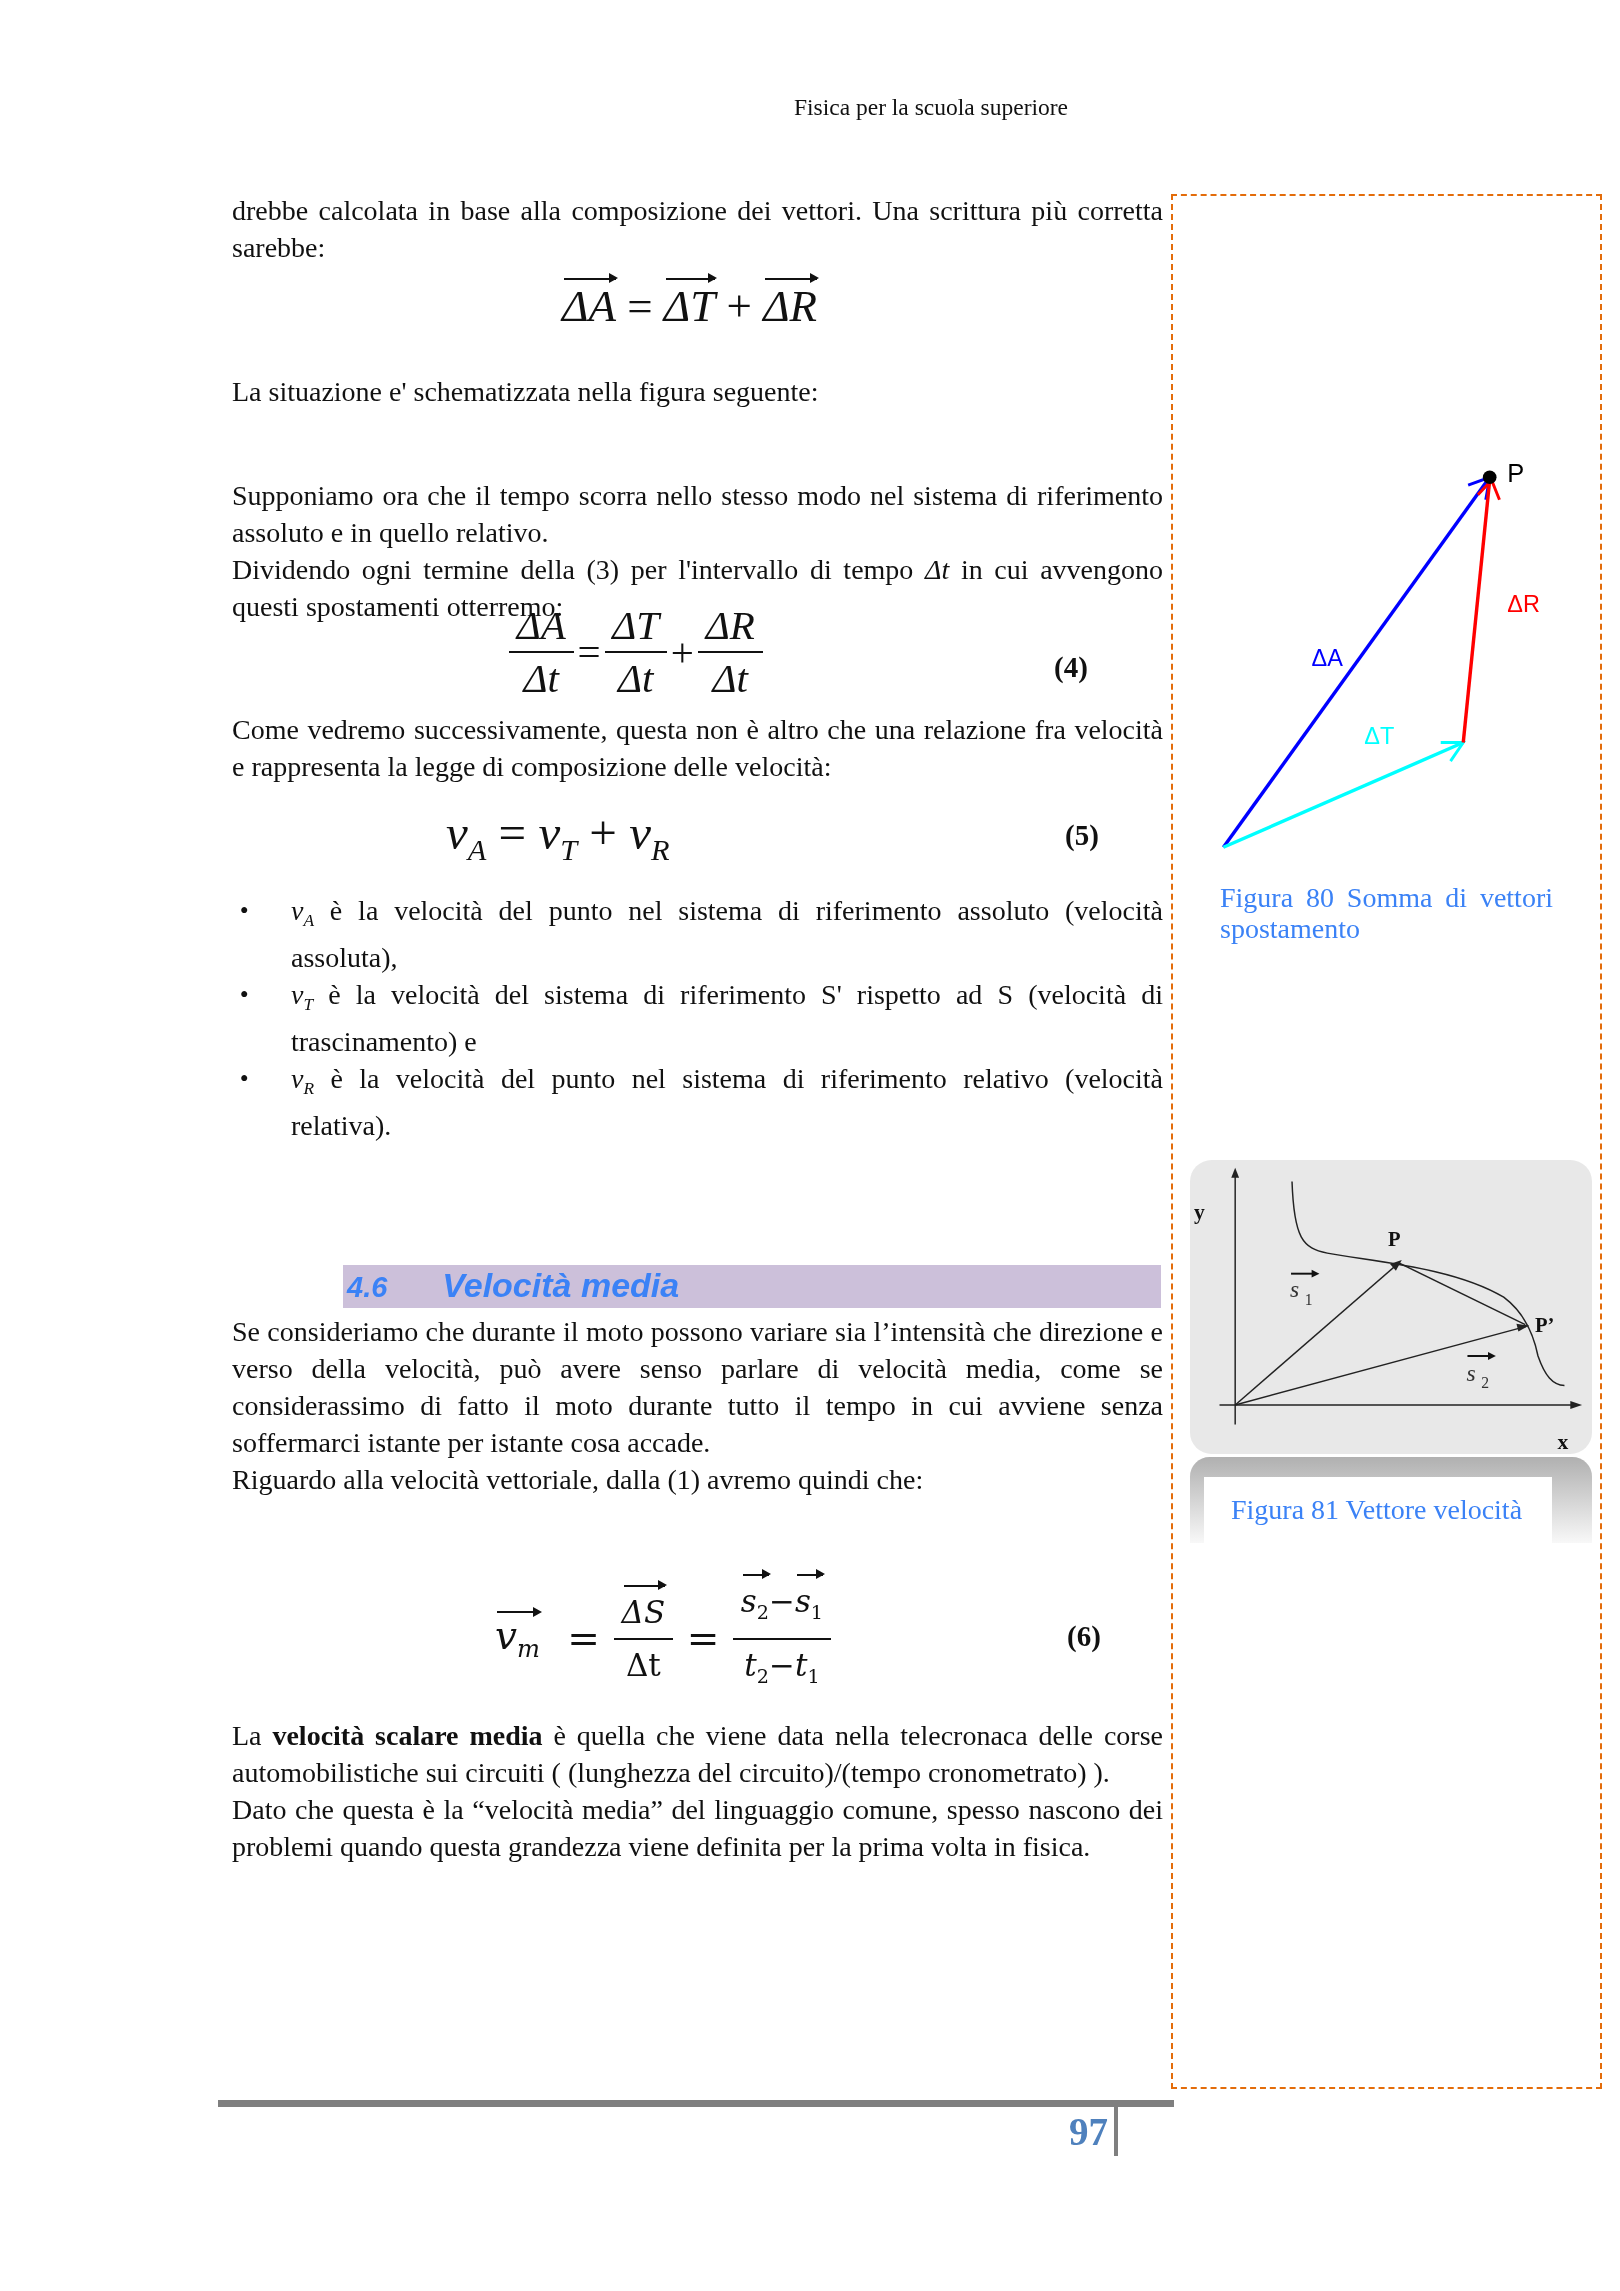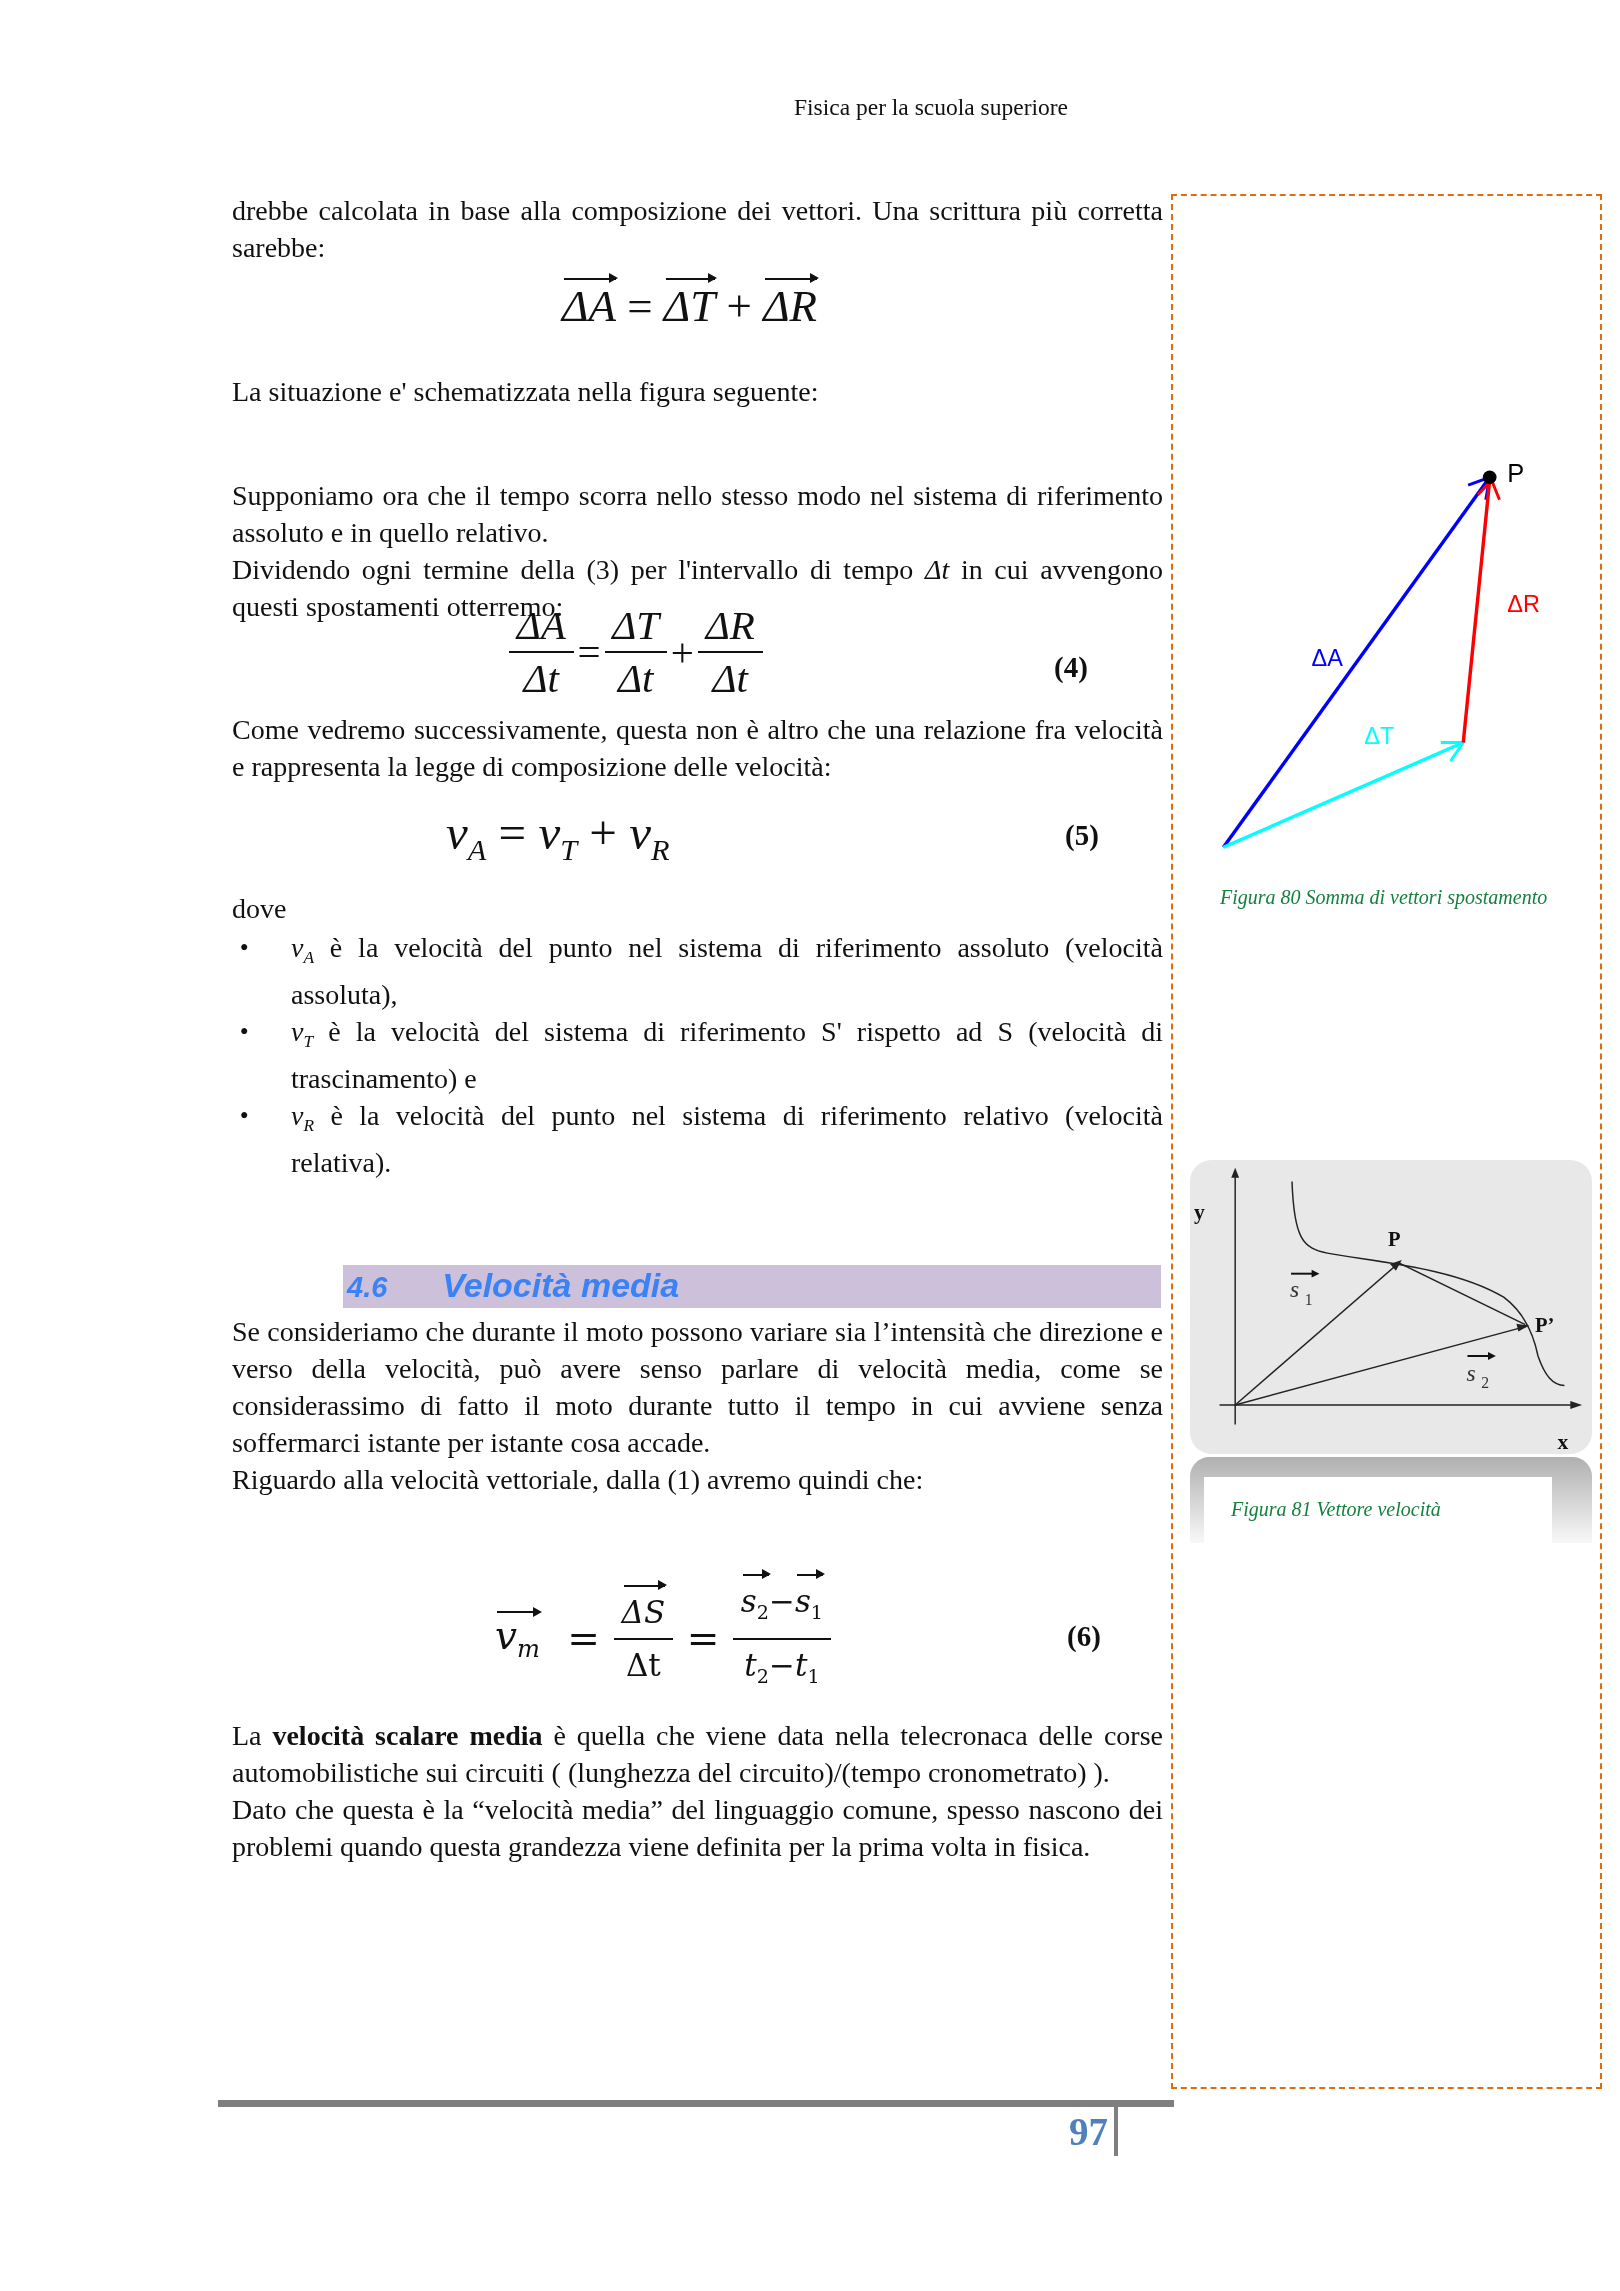--- a/index.html
+++ b/index.html
@@ -22,21 +22,21 @@
   .bullet-list { list-style: none; margin: 0; padding: 0; }
   .bullet-list li { position: relative; padding-left: 59px; }
   .bullet-list li .dot { position: absolute; left: 7.8px; top: 0; font-size: 25.5px; }
   .sub { font-size: 0.62em; vertical-align: -0.35em; }
   .section-band { left: 343px; top: 1265px; width: 818px; height: 43px; background: #ccc0da; }
   .section-title { left: 347px; top: 1264px; font-family: "Liberation Sans", sans-serif; font-weight: bold;
     font-style: italic; font-size: 34px; line-height: 43px; color: #3b82f6; }
   .section-title .num { font-size: 29px; margin-right: 55px; }
   .sidebar-box { left: 1171px; top: 194px; width: 431px; height: 1895px;
     border: 2.9px dashed #e36c0a; box-sizing: border-box; }
-  .caption { font-style: italic; font-size: 20px; line-height: 31px; color: #15803d; }
+  .caption { font-size: 28px; line-height: 31px; color: #3b82f6; }
   .fig2-panel { left: 1190px; top: 1160px; width: 402px; height: 294px; background: #e8e8e8; border-radius: 21.6px; }
   .fig2-shadow { left: 1190px; top: 1457px; width: 402px; height: 86px;
     background: linear-gradient(#b0b0b0, #f8f8f8); border-radius: 19.6px 19.6px 0 0; }
   .fig2-capbox { left: 1204px; top: 1477px; width: 348px; height: 69px; background: #ffffff; }
   .footer-rule { left: 218px; top: 2100px; width: 956px; height: 6.9px; background: #7f7f7f; }
   .footer-tick { left: 1114px; top: 2107px; width: 3.9px; height: 49px; background: #7f7f7f; }
   .page-num { left: 1039px; top: 2109px; width: 69px; text-align: right; font-size: 39px; font-weight: bold; color: #4f81bd; }
 </style>
 </head>
 <body>
@@ -95,21 +95,20 @@
 <div class="abs eq" style="left:446px; top:804px; font-size:49px;">
   <span>v</span><span class="sub">A</span>
   <span class="up">=</span>
   <span>v</span><span class="sub">T</span>
   <span class="up">+</span>
   <span>v</span><span class="sub">R</span>
 </div>
 <div class="abs eqnum" style="left:1065px; top:819px;">(5)</div>
 
 <div class="abs para" style="top:890px;">
-  <p>dove</p>
   <ul class="bullet-list" style="margin-top:2px;">
     <li>
       <span class="dot">•</span>
       <i>v</i><i class="sub">A</i><span> è la velocità del punto nel sistema di riferimento assoluto (velocità assoluta),</span>
     </li>
     <li>
       <span class="dot">•</span>
       <i>v</i><i class="sub">T</i><span> è la velocità del sistema di riferimento S' rispetto ad S (velocità di trascinamento) e</span>
     </li>
     <li>

